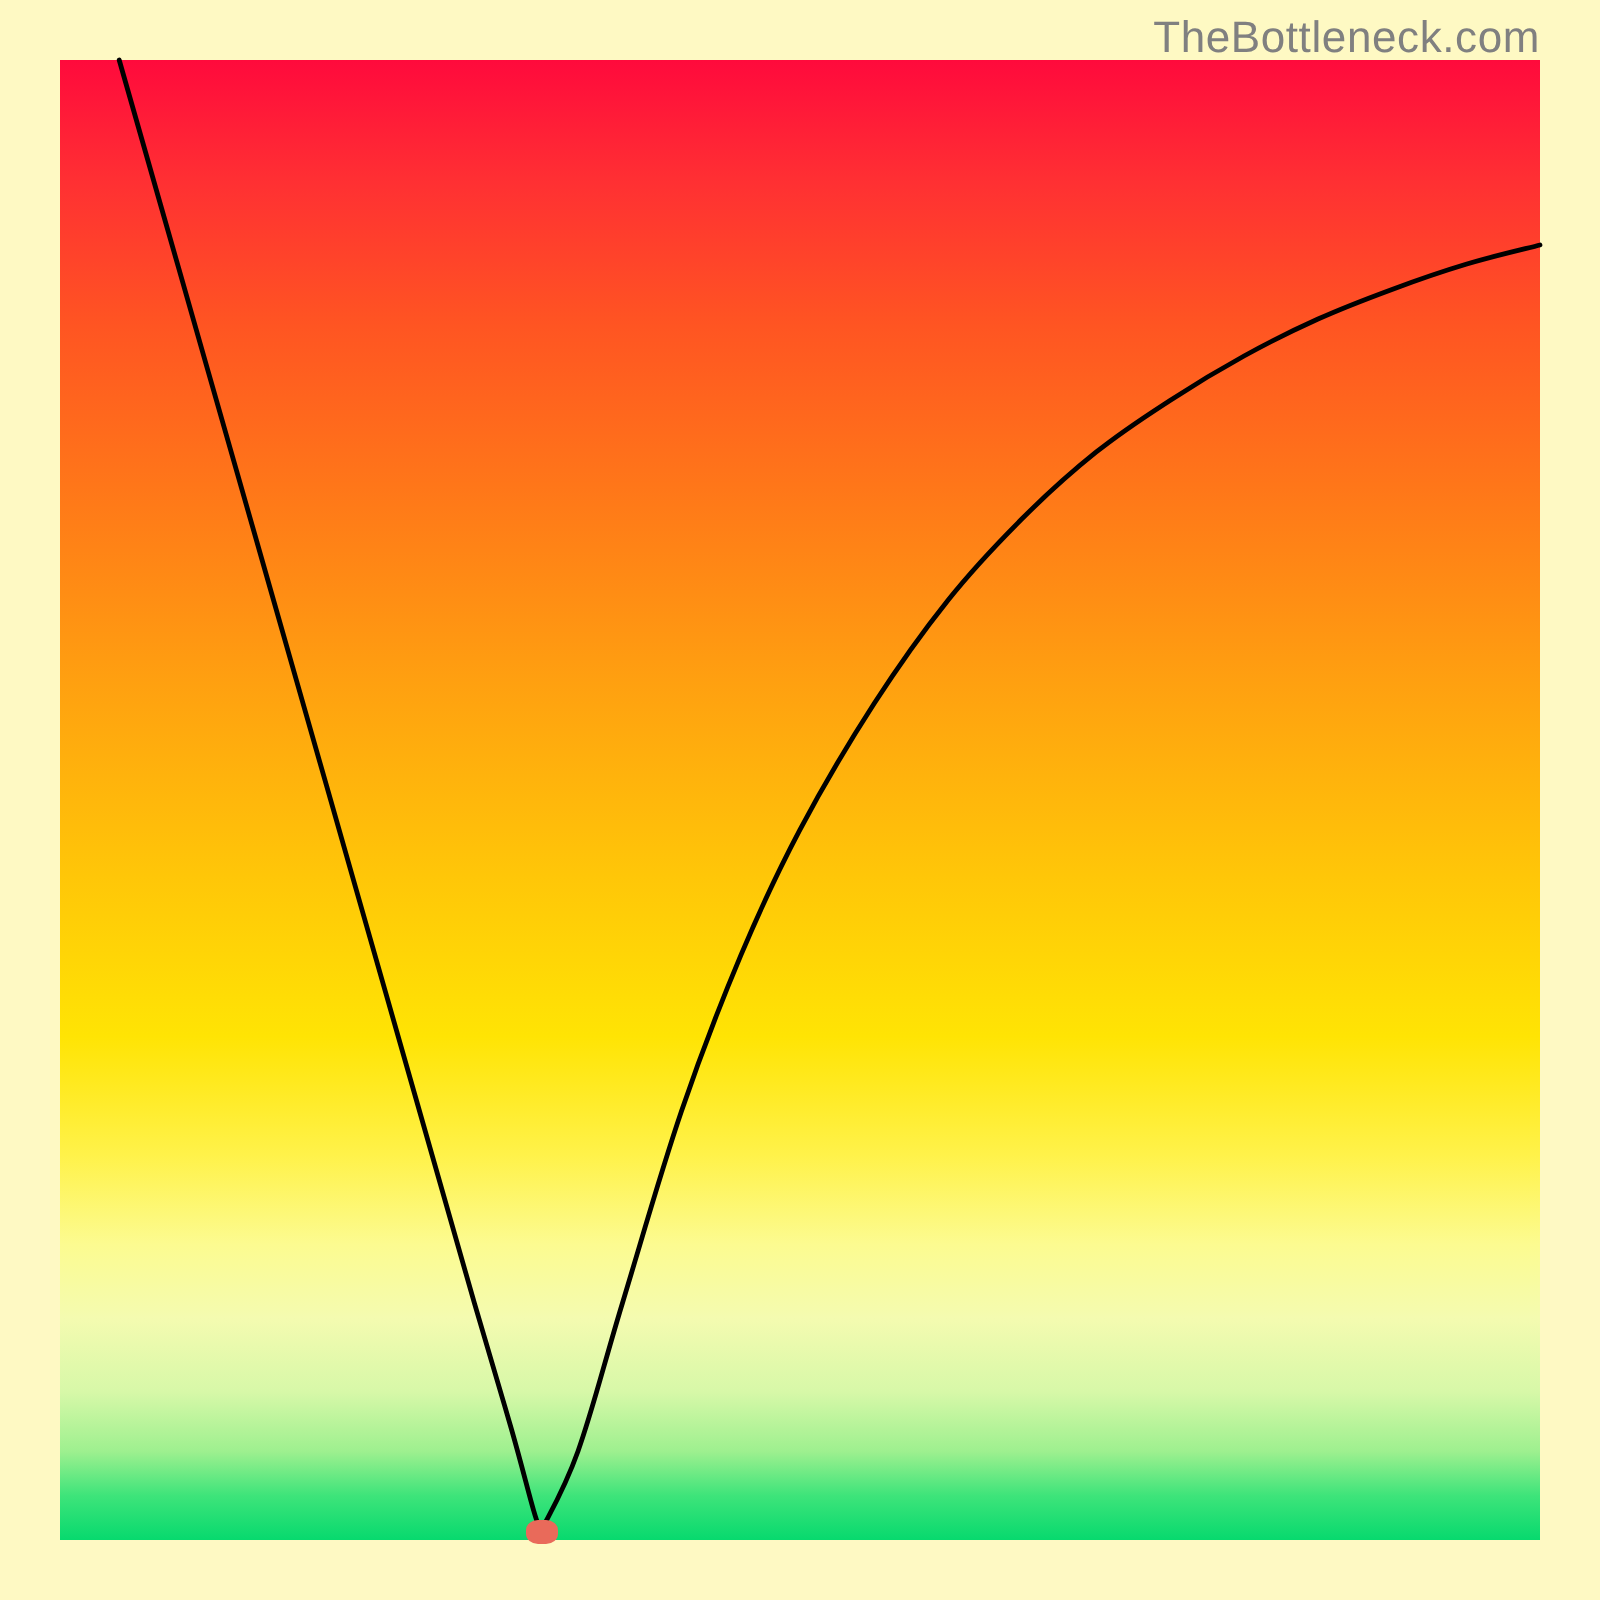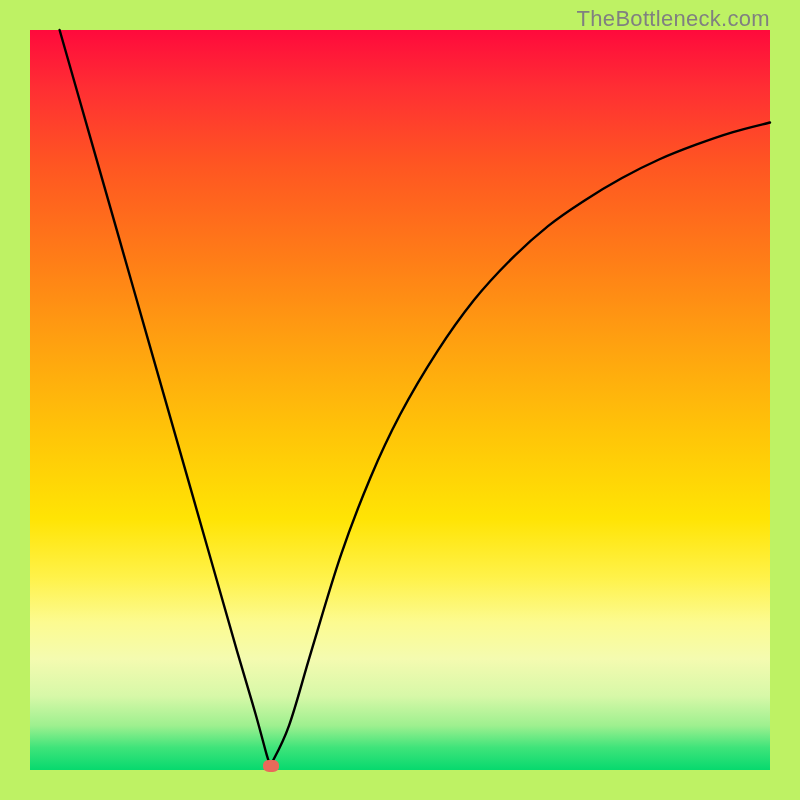--- a/index.html
+++ b/index.html
@@ -8,21 +8,21 @@
     width: 800px;
     height: 800px;
     background: #000;
     font-family: Arial, Helvetica, sans-serif;
     overflow: hidden;
   }
   .frame {
     position: relative;
     width: 800px;
     height: 800px;
-    background: #bef264;
+    background: #fef9c3;
   }
   .plot-area {
     position: absolute;
     left: 30px;
     top: 30px;
     width: 740px;
     height: 740px;
     background: linear-gradient(to bottom,
       #ff0a3c 0%,
       #ff2f33 8%,

